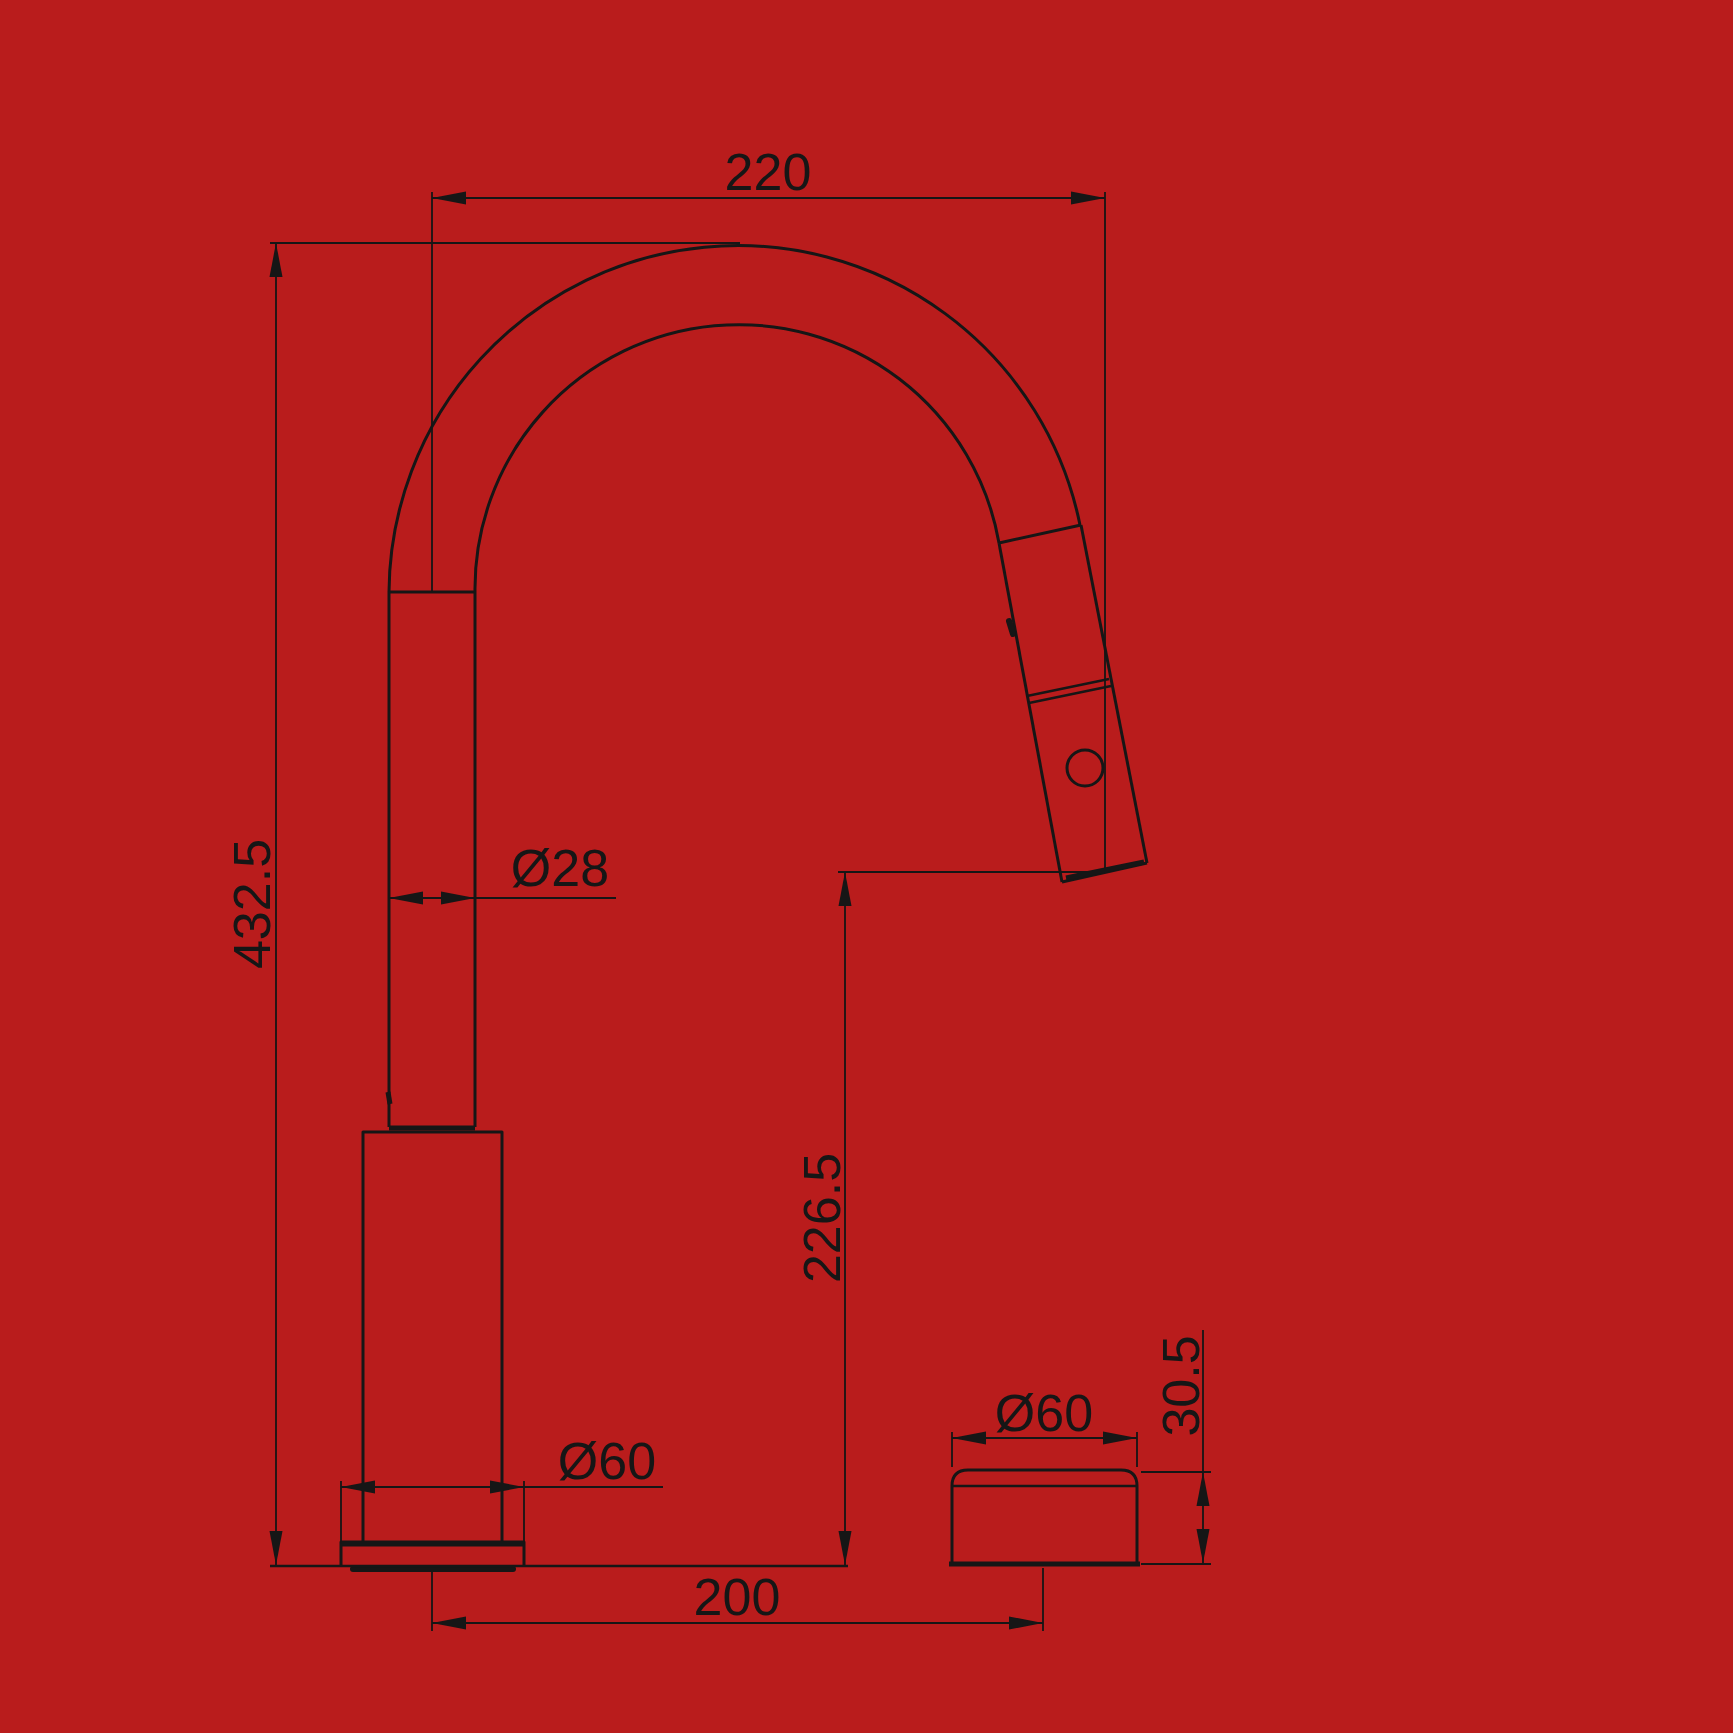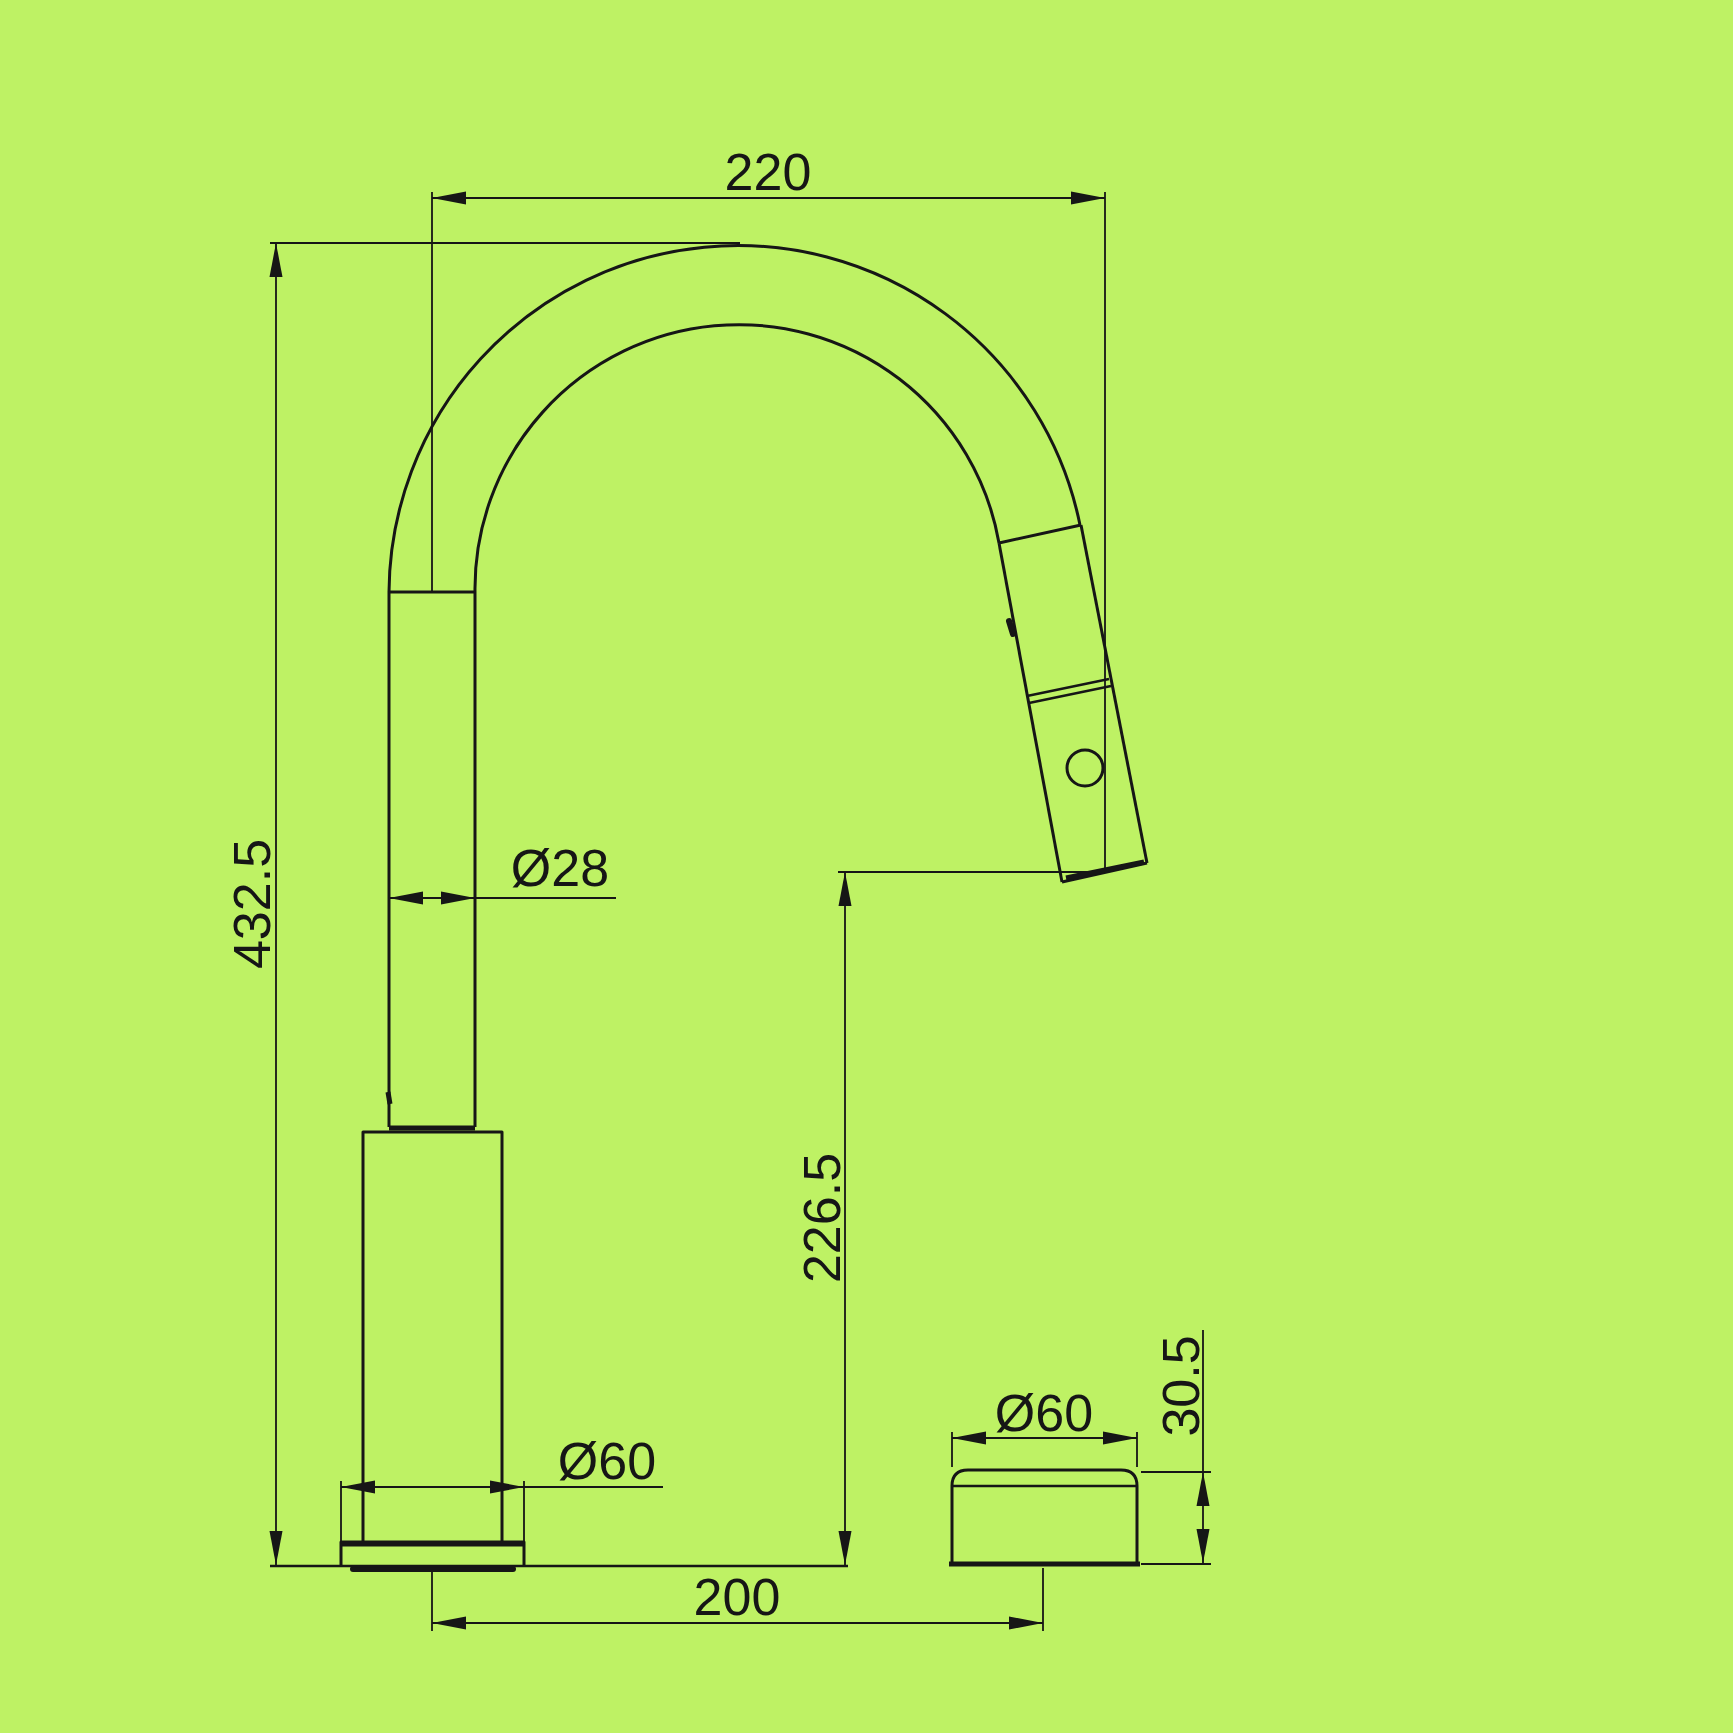--- a/index.html
+++ b/index.html
@@ -4,21 +4,21 @@
 <style>
   html, body {
     margin: 0;
     padding: 0;
     background: #ffffff;
   }
   .sheet {
     position: relative;
     width: 1733px;
     height: 1733px;
-    background: #bef264;
+    background: #b91c1c;
     font-family: "Liberation Sans", sans-serif;
   }
   svg { display: block; }
   
   .obj {
     fill: none;
     stroke: #161616;
     stroke-width: 3;
     stroke-linecap: butt;
     stroke-linejoin: round;

